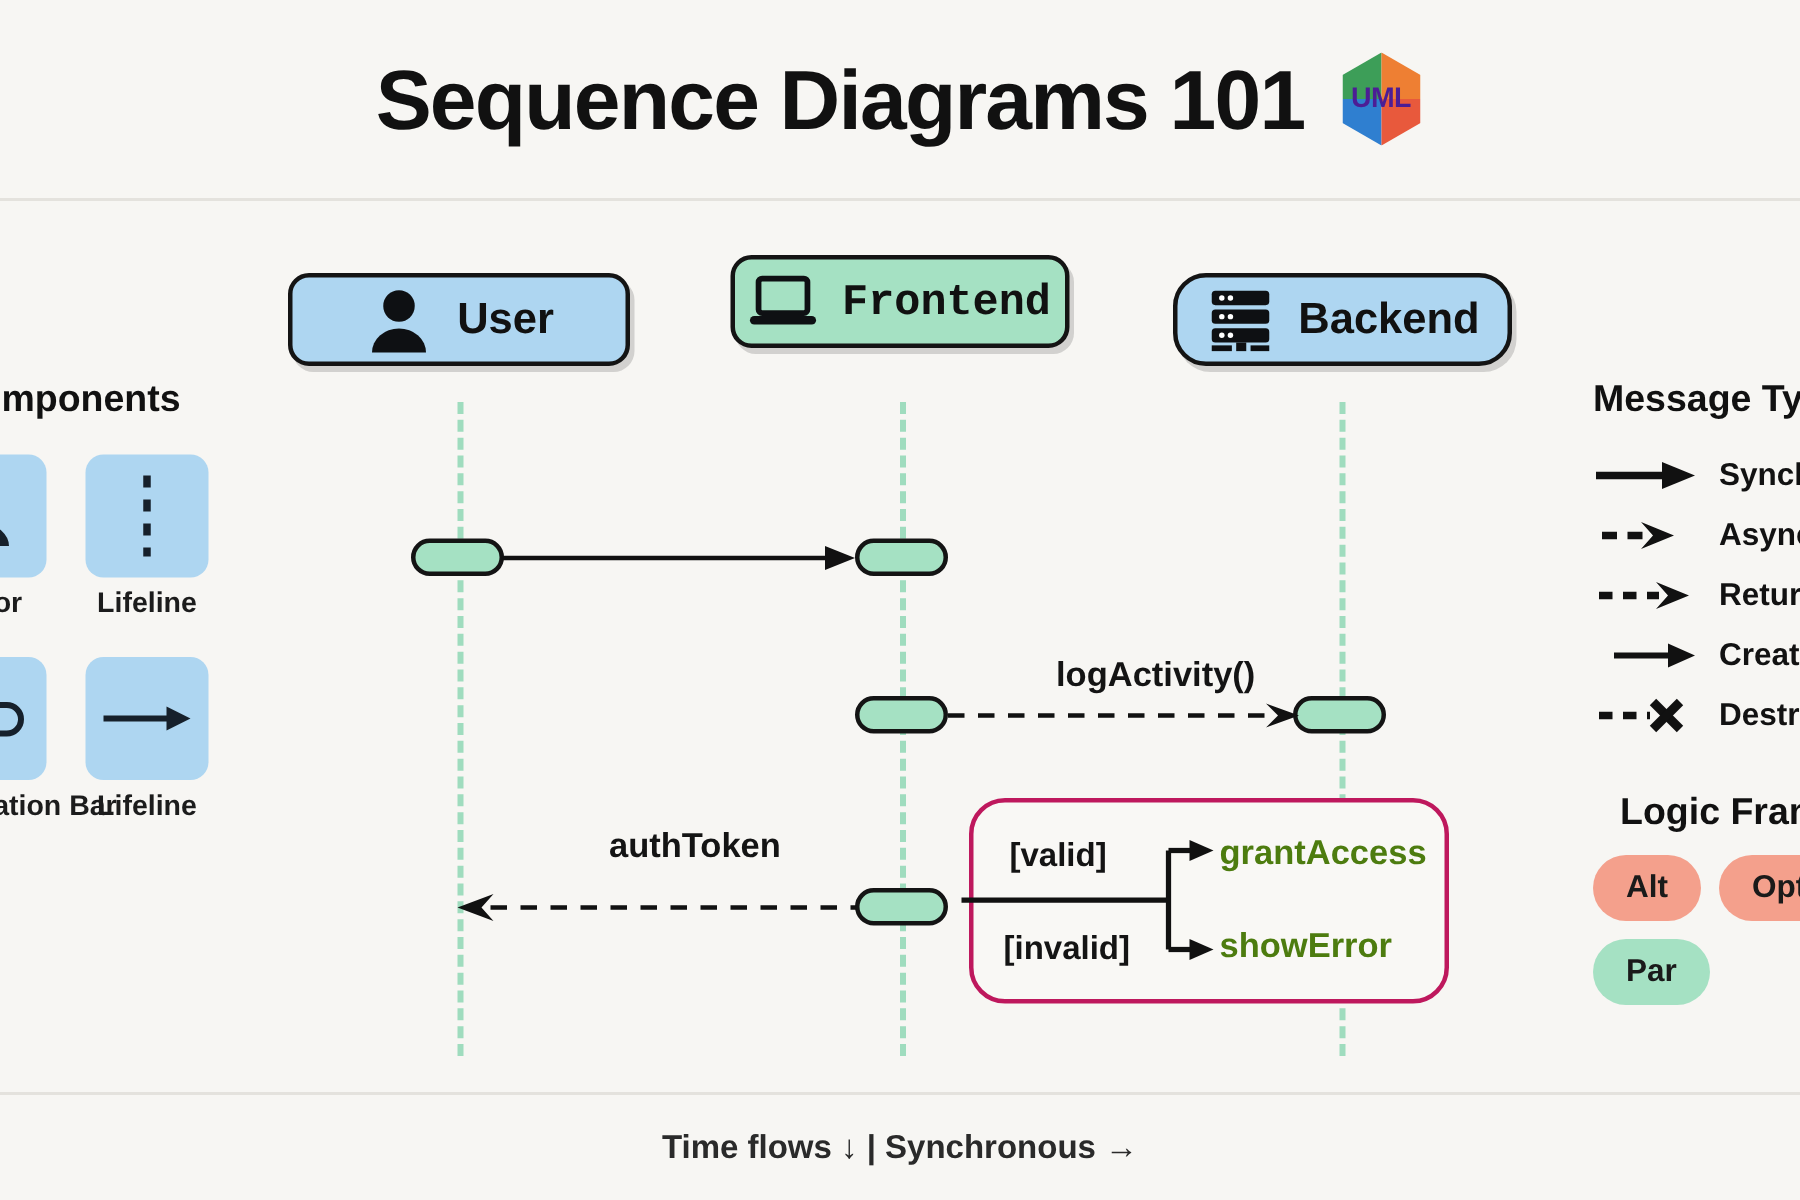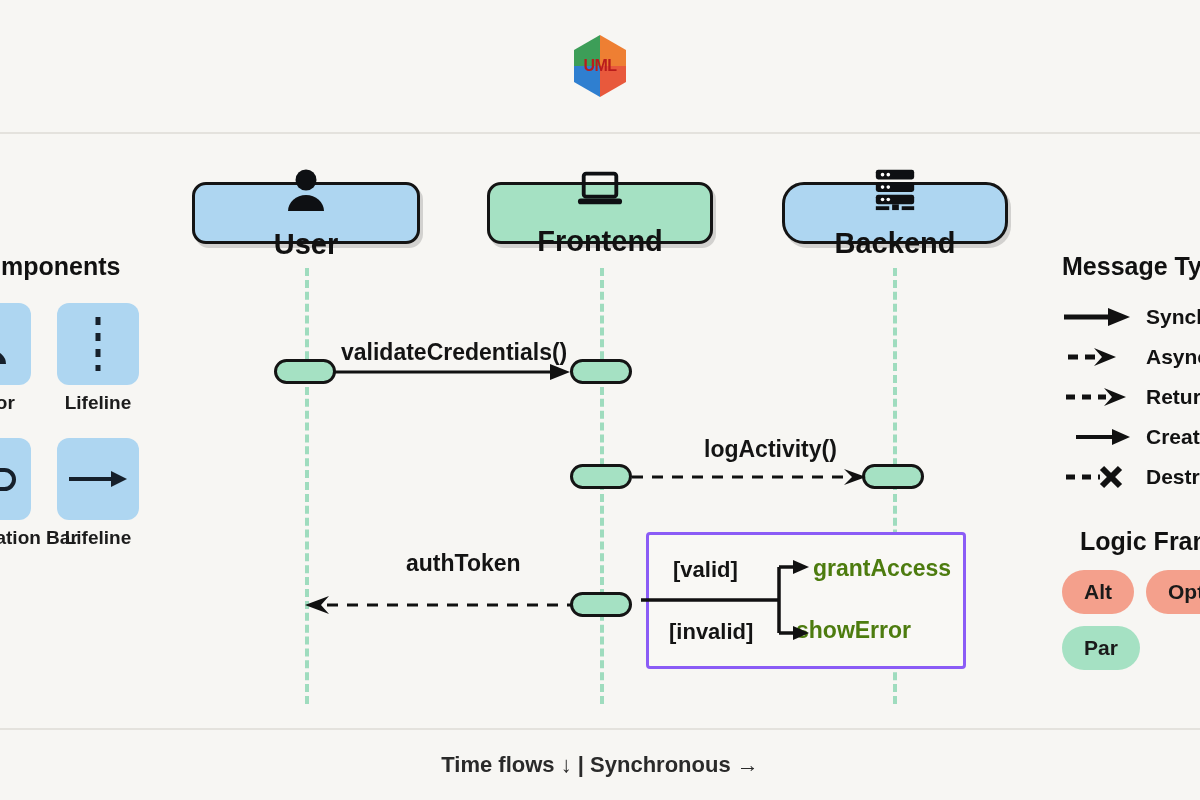--- a/index.html
+++ b/index.html
@@ -18,21 +18,21 @@
     display: flex; align-items: center; justify-content: center; gap: 22px;
   }
   #title {
     font-size: 56px; font-weight: bold; color: #111111;
     letter-spacing: -1.2px; white-space: nowrap;
   }
   .uml-logo { position: relative; width: 58px; height: 64px; flex: 0 0 auto; }
   .uml-logo svg { display: block; width: 58px; height: 64px; }
   .uml-logo .uml-text {
     position: absolute; inset: 0; display: flex; align-items: center; justify-content: center;
-    font-size: 16px; font-weight: bold; color: #b91c1c; letter-spacing: -0.5px;
+    font-size: 19px; font-weight: bold; color: #4c1d95; letter-spacing: -0.5px;
   }
 
   
   #stage { position: absolute; left: 0; top: 134px; width: 1200px; height: 594px; }
 
   
   #left-panel { position: absolute; left: -72px; top: 118px; width: 232px; }
   #left-panel .panel-title {
     font-size: 25px; font-weight: bold; color: #111; text-align: center;
     margin-bottom: 22px; white-space: nowrap;
@@ -64,21 +64,20 @@
   .pill {
     height: 44px; border-radius: 22px; display: flex; align-items: center; justify-content: center;
     padding: 0 22px; font-size: 21px; font-weight: bold; color: #1a1a1a; white-space: nowrap;
   }
 
   
   .participant {
     position: absolute; height: 62px; border: 3px solid #141414; border-radius: 14px;
     display: flex; align-items: center; justify-content: center; gap: 16px;
     box-shadow: 3px 4px 0 rgba(20,20,20,0.16);
-    flex-direction: column;
   }
   .participant .p-icon { width: 46px; height: 46px; display: flex; align-items: center; justify-content: center; }
   .participant .p-name { font-size: 29px; font-weight: bold; color: #111; white-space: nowrap; }
 
   
   .lifeline {
     position: absolute; width: 0; border-left: 4px dashed #9fdcbe;
   }
 
   
@@ -89,40 +88,41 @@
 
   
   .msg-line { position: absolute; height: 24px; }
   .msg-line svg { display: block; overflow: visible; }
   .msg-text {
     position: absolute; font-size: 23px; font-weight: bold; color: #141414; white-space: nowrap;
   }
 
   
   #alt-frame {
-    position: absolute; border: 3px solid #8b5cf6; border-radius: 4px;
+    position: absolute; border: 3px solid #be185d; border-radius: 24px;
     background: #f9f8f5;
   }
   .alt-guard { position: absolute; font-size: 22px; font-weight: bold; color: #141414; white-space: nowrap; }
   .alt-target { position: absolute; font-size: 23px; font-weight: bold; color: #4d7c0f; white-space: nowrap; }
 
   
   #footer {
     position: absolute; left: 0; top: 728px; width: 1200px; height: 72px;
     border-top: 2px solid #e4e2dd;
     display: flex; align-items: center; justify-content: center;
   }
   #footer-text { font-size: 22px; font-weight: bold; color: #2a2a2a; white-space: nowrap; }
 </style>
 </head>
 <body>
 
 <div id="page">
 
   <div id="header">
+    <div id="title">Sequence Diagrams 101</div>
     <div class="uml-logo">
       <svg viewBox="0 0 58 64">
         <defs>
           <clipPath id="hexclip">
             <path d="M29 1 L55 16 L55 48 L29 63 L3 48 L3 16 Z"></path>
           </clipPath>
         </defs>
         <g clip-path="url(#hexclip)">
           <rect x="0" y="0" width="29" height="32" fill="#3d9e58"></rect>
           <rect x="29" y="0" width="29" height="32" fill="#ee7f33"></rect>
@@ -255,21 +255,21 @@
     <div class="participant" style="left:192px; top:48px; width:228px; background:#aed6f1;">
       <span class="p-icon">
         <svg width="42" height="46" viewBox="0 0 42 46">
           <circle cx="21" cy="14" r="10.5" fill="#0e1013"></circle>
           <path d="M3 45 a18 16 0 0 1 36 0 Z" fill="#0e1013"></path>
         </svg>
       </span>
       <span class="p-name">User</span>
     </div>
 
-    <div class="participant" style="left:487px; top:48px; width:226px; background:#a5e1c3;">
+    <div class="participant" style="left:487px; top:36px; width:226px; background:#a5e1c3;font-family:Liberation Mono, monospace;">
       <span class="p-icon">
         <svg width="48" height="40" viewBox="0 0 48 40">
           <rect x="7" y="4" width="34" height="24" rx="2.5" fill="none" stroke="#0e1013" stroke-width="4"></rect>
           <rect x="1" y="30" width="46" height="6" rx="3" fill="#0e1013"></rect>
         </svg>
       </span>
       <span class="p-name">Frontend</span>
     </div>
 
     <div class="participant" style="left:782px; top:48px; width:226px; background:#aed6f1;border-radius:22px;">
@@ -287,21 +287,20 @@
           <rect x="4" y="40" width="14" height="4" fill="#0e1013"></rect>
           <rect x="21" y="38" width="7" height="6" fill="#0e1013"></rect>
           <rect x="31" y="40" width="13" height="4" fill="#0e1013"></rect>
         </svg>
       </span>
       <span class="p-name">Backend</span>
     </div>
 
     <div class="activation" style="left:274px; top:225px; width:62px;"></div>
     <div class="activation" style="left:570px; top:225px; width:62px;"></div>
-    <div class="msg-text" style="left:341px; top:205px;">validateCredentials()</div>
     <div class="msg-line" style="left:334px; top:226px; width:240px;">
       <svg width="240" height="24" viewBox="0 0 240 24">
         <line x1="0" y1="12" x2="220" y2="12" stroke="#111" stroke-width="3"></line>
         <path d="M216 4 L236 12 L216 20 Z" fill="#111"></path>
       </svg>
     </div>
 
     <div class="activation" style="left:570px; top:330px; width:62px;"></div>
     <div class="activation" style="left:862px; top:330px; width:62px;"></div>
     <div class="msg-text" style="left:704px; top:302px;">logActivity()</div>
@@ -309,21 +308,21 @@
       <svg width="238" height="24" viewBox="0 0 238 24">
         <line x1="0" y1="12" x2="216" y2="12" stroke="#111" stroke-width="3" stroke-dasharray="11 9"></line>
         <path d="M212 4 L234 12 L212 20 L220 12 Z" fill="#111"></path>
       </svg>
     </div>
 
     <div id="alt-frame" style="left:646px; top:398px; width:320px; height:137px;">
       <div class="alt-guard" style="left:24px; top:22px;">[valid]</div>
       <div class="alt-guard" style="left:20px; top:84px;">[invalid]</div>
       <div class="alt-target" style="left:164px; top:20px;">grantAccess</div>
-      <div class="alt-target" style="left:147px; top:82px;">showError</div>
+      <div class="alt-target" style="left:164px; top:82px;">showError</div>
       <svg width="320" height="137" viewBox="0 0 320 137" style="position:absolute; left:0; top:0; overflow:visible;">
         <line x1="-8" y1="65" x2="130" y2="65" stroke="#111" stroke-width="3.5"></line>
         <path d="M130 65 L130 32" stroke="#111" stroke-width="3.5" fill="none"></path>
         <line x1="130" y1="32" x2="146" y2="32" stroke="#111" stroke-width="3.5"></line>
         <path d="M144 25 L160 32 L144 39 Z" fill="#111"></path>
         <path d="M130 65 L130 98" stroke="#111" stroke-width="3.5" fill="none"></path>
         <line x1="130" y1="98" x2="146" y2="98" stroke="#111" stroke-width="3.5"></line>
         <path d="M144 91 L160 98 L144 105 Z" fill="#111"></path>
       </svg>
     </div>

